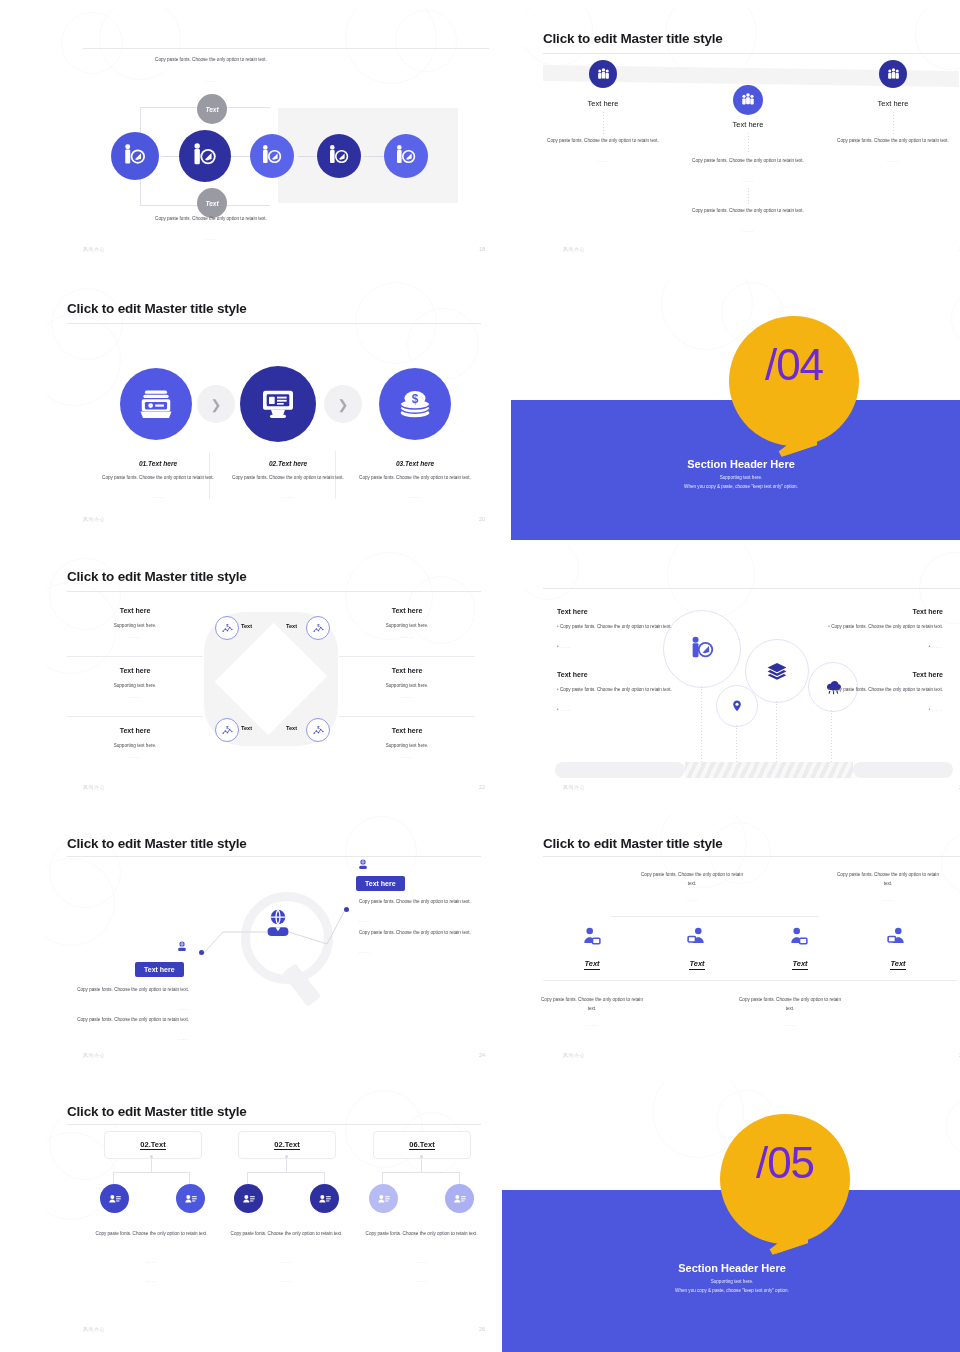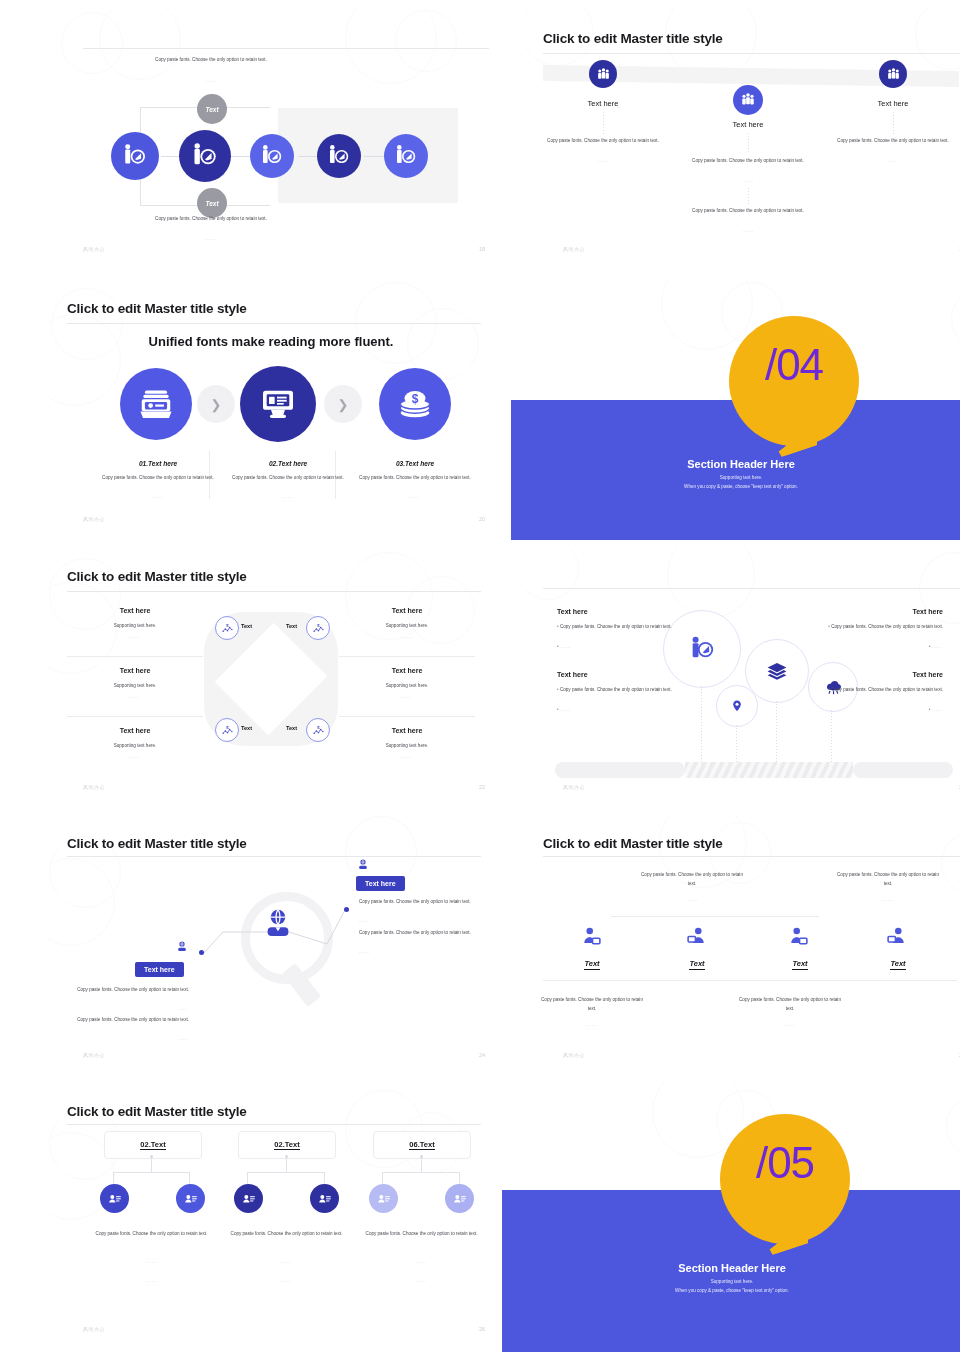--- a/index.html
+++ b/index.html
@@ -230,21 +230,20 @@
   <div class="slide" style="left:14px;top:278px;">
     <div class="wm">
       <i style="left:6px;top:10px;width:70px;height:70px;"></i>
       <i style="left:-16px;top:36px;width:90px;height:90px;"></i>
       <i style="left:310px;top:4px;width:80px;height:80px;"></i>
       <i style="left:362px;top:30px;width:70px;height:70px;"></i>
     </div>
     <div class="title" style="left:22px;top:23px;">Click to edit Master title style</div>
     <div class="rule" style="left:22px;right:16px;top:45px;"></div>
 
-    <div style="position:absolute;left:0;right:0;top:56px;text-align:center;font-size:13px;font-weight:bold;color:#16161c;">Unified fonts make reading more fluent.</div>
 
     <div class="bigcirc" style="left:75px;top:90px;width:72px;height:72px;background:#5159e4;">
       <svg width="38" height="38" viewBox="0 0 24 24">
         <rect x="5" y="3.5" width="14" height="2" rx="1" fill="#fff"></rect>
         <rect x="4" y="6.2" width="16" height="2" rx="1" fill="#fff"></rect>
         <rect x="3" y="9" width="18" height="7.5" rx="1.2" fill="#fff"></rect>
         <rect x="5" y="10.8" width="14" height="4.6" rx=".8" fill="#5159e4"></rect>
         <circle cx="8.6" cy="13" r="1.5" fill="#fff"></circle>
           <rect x="11.5" y="12.3" width="5.5" height="1.4" fill="#fff"></rect>
         <path d="M2.2 16.8h19.6l-1.6 4H3.8z" fill="#fff"></path>

